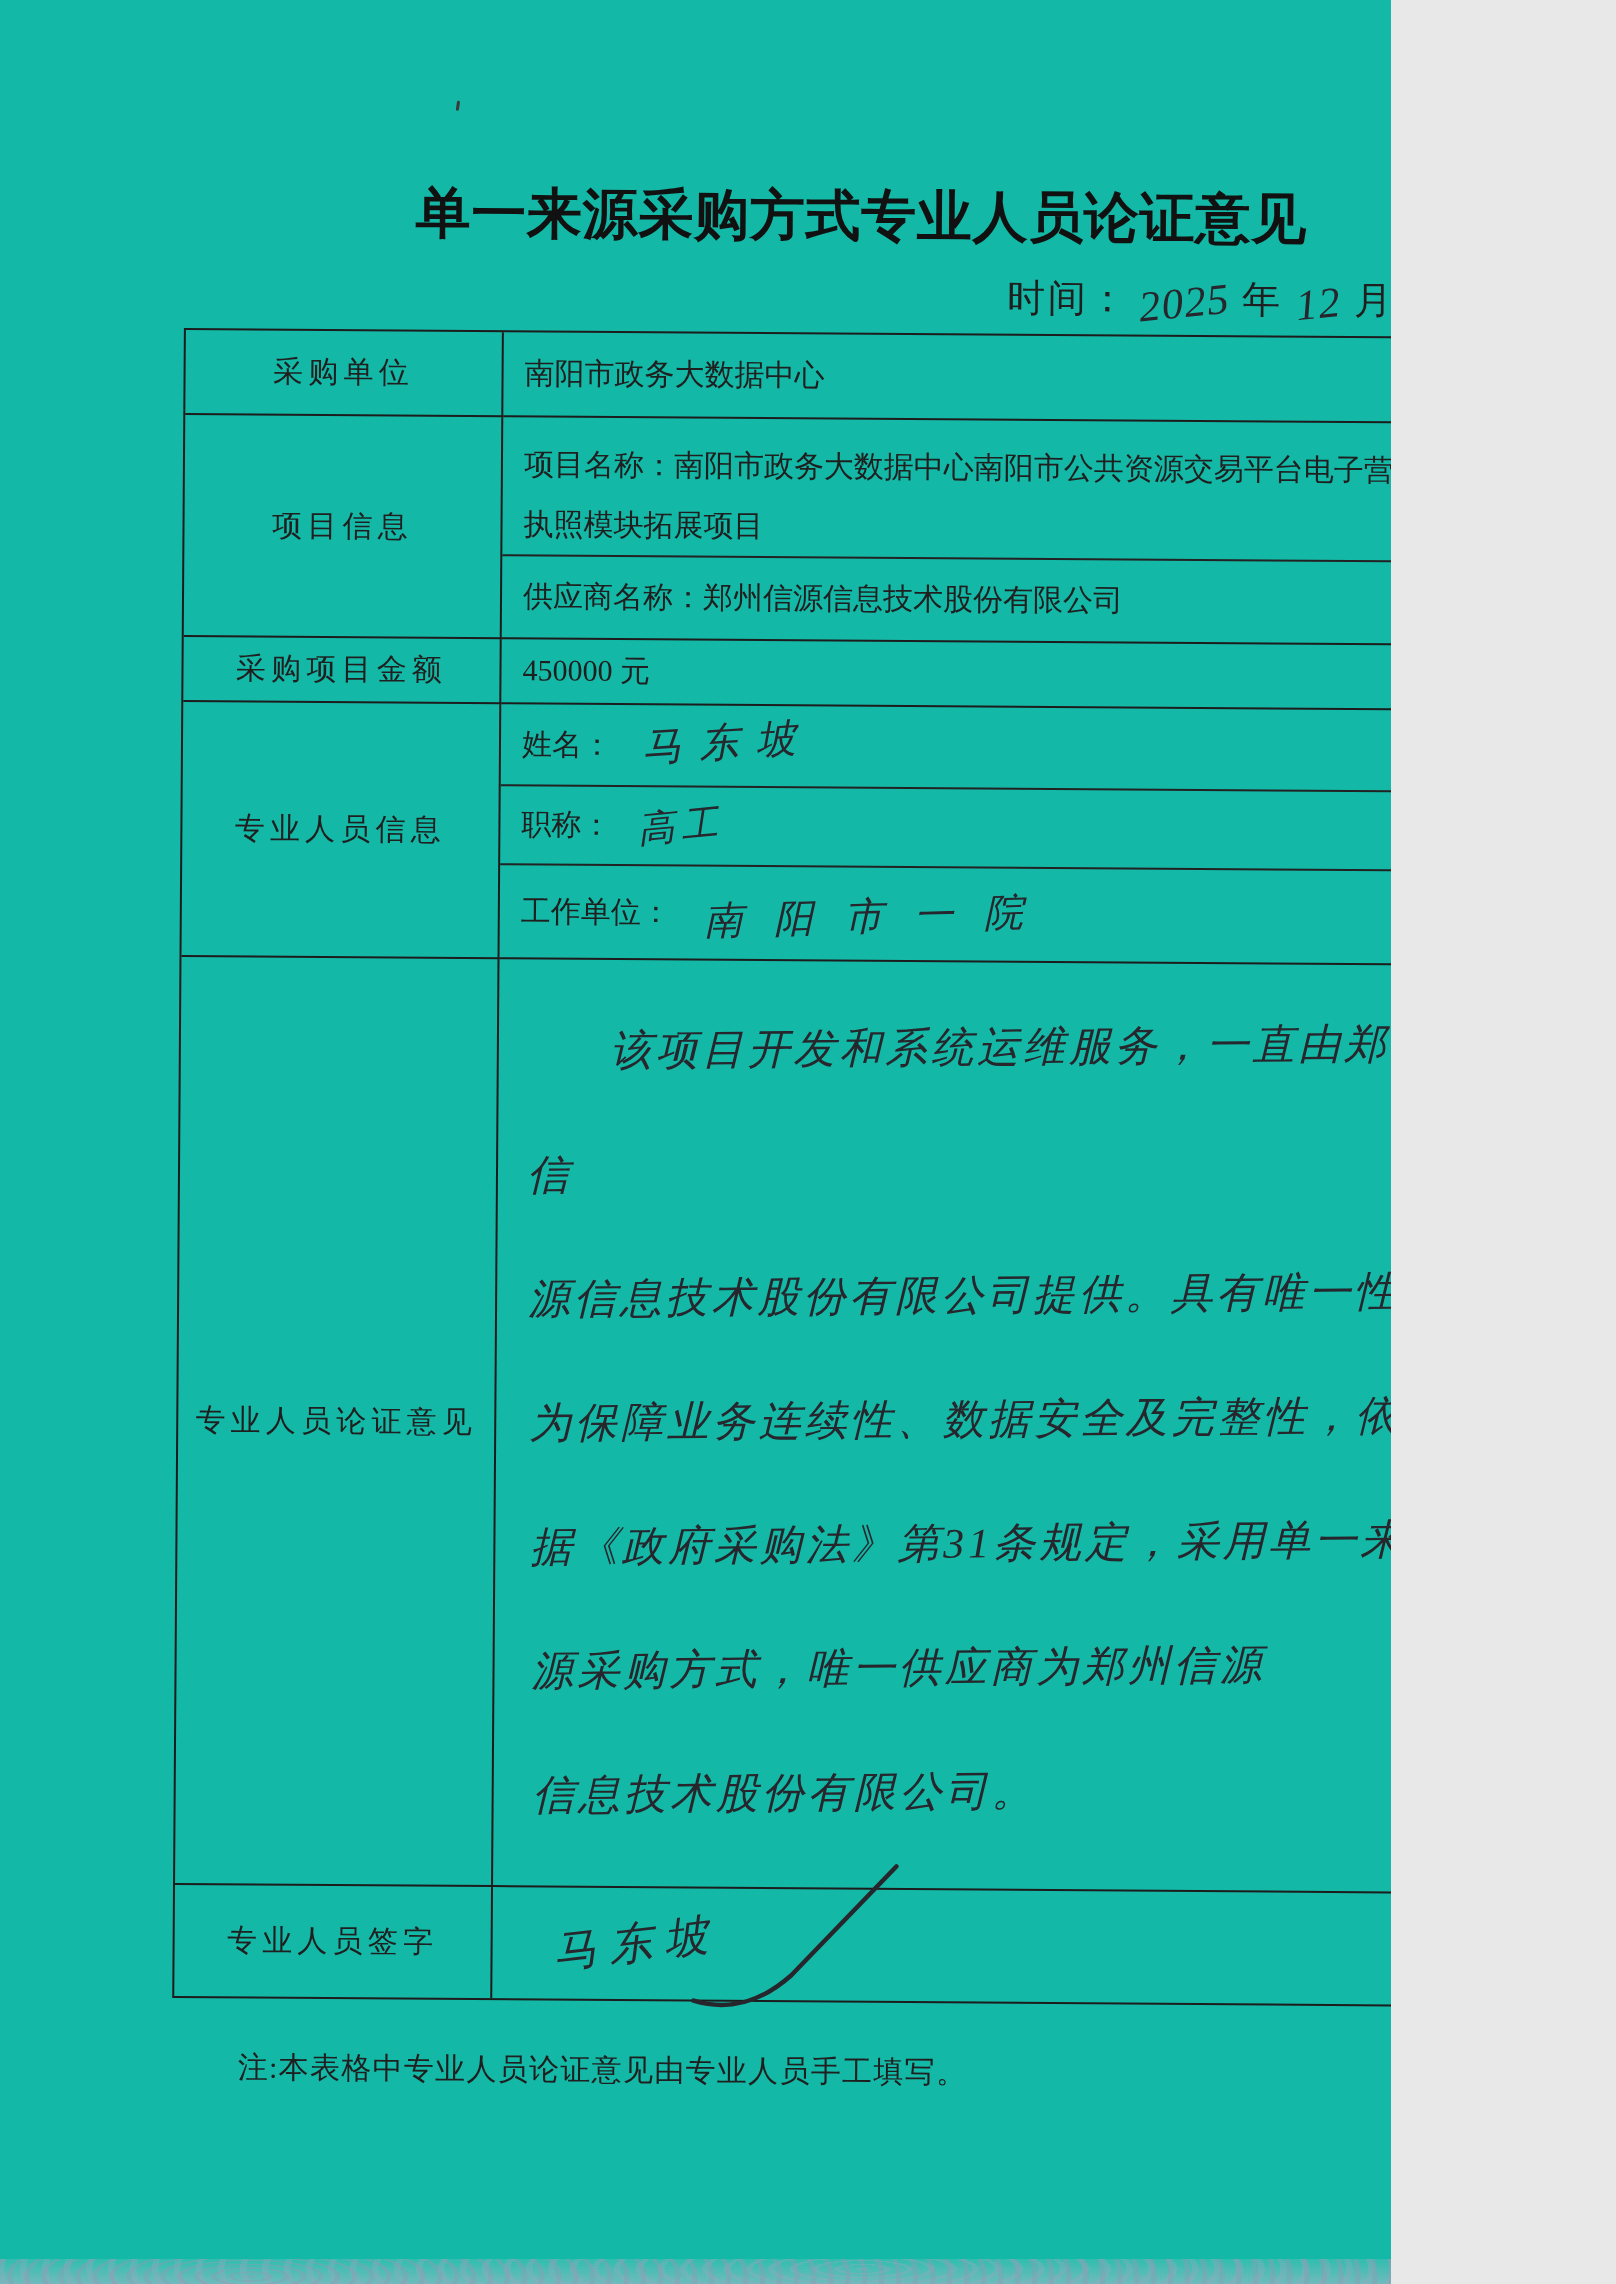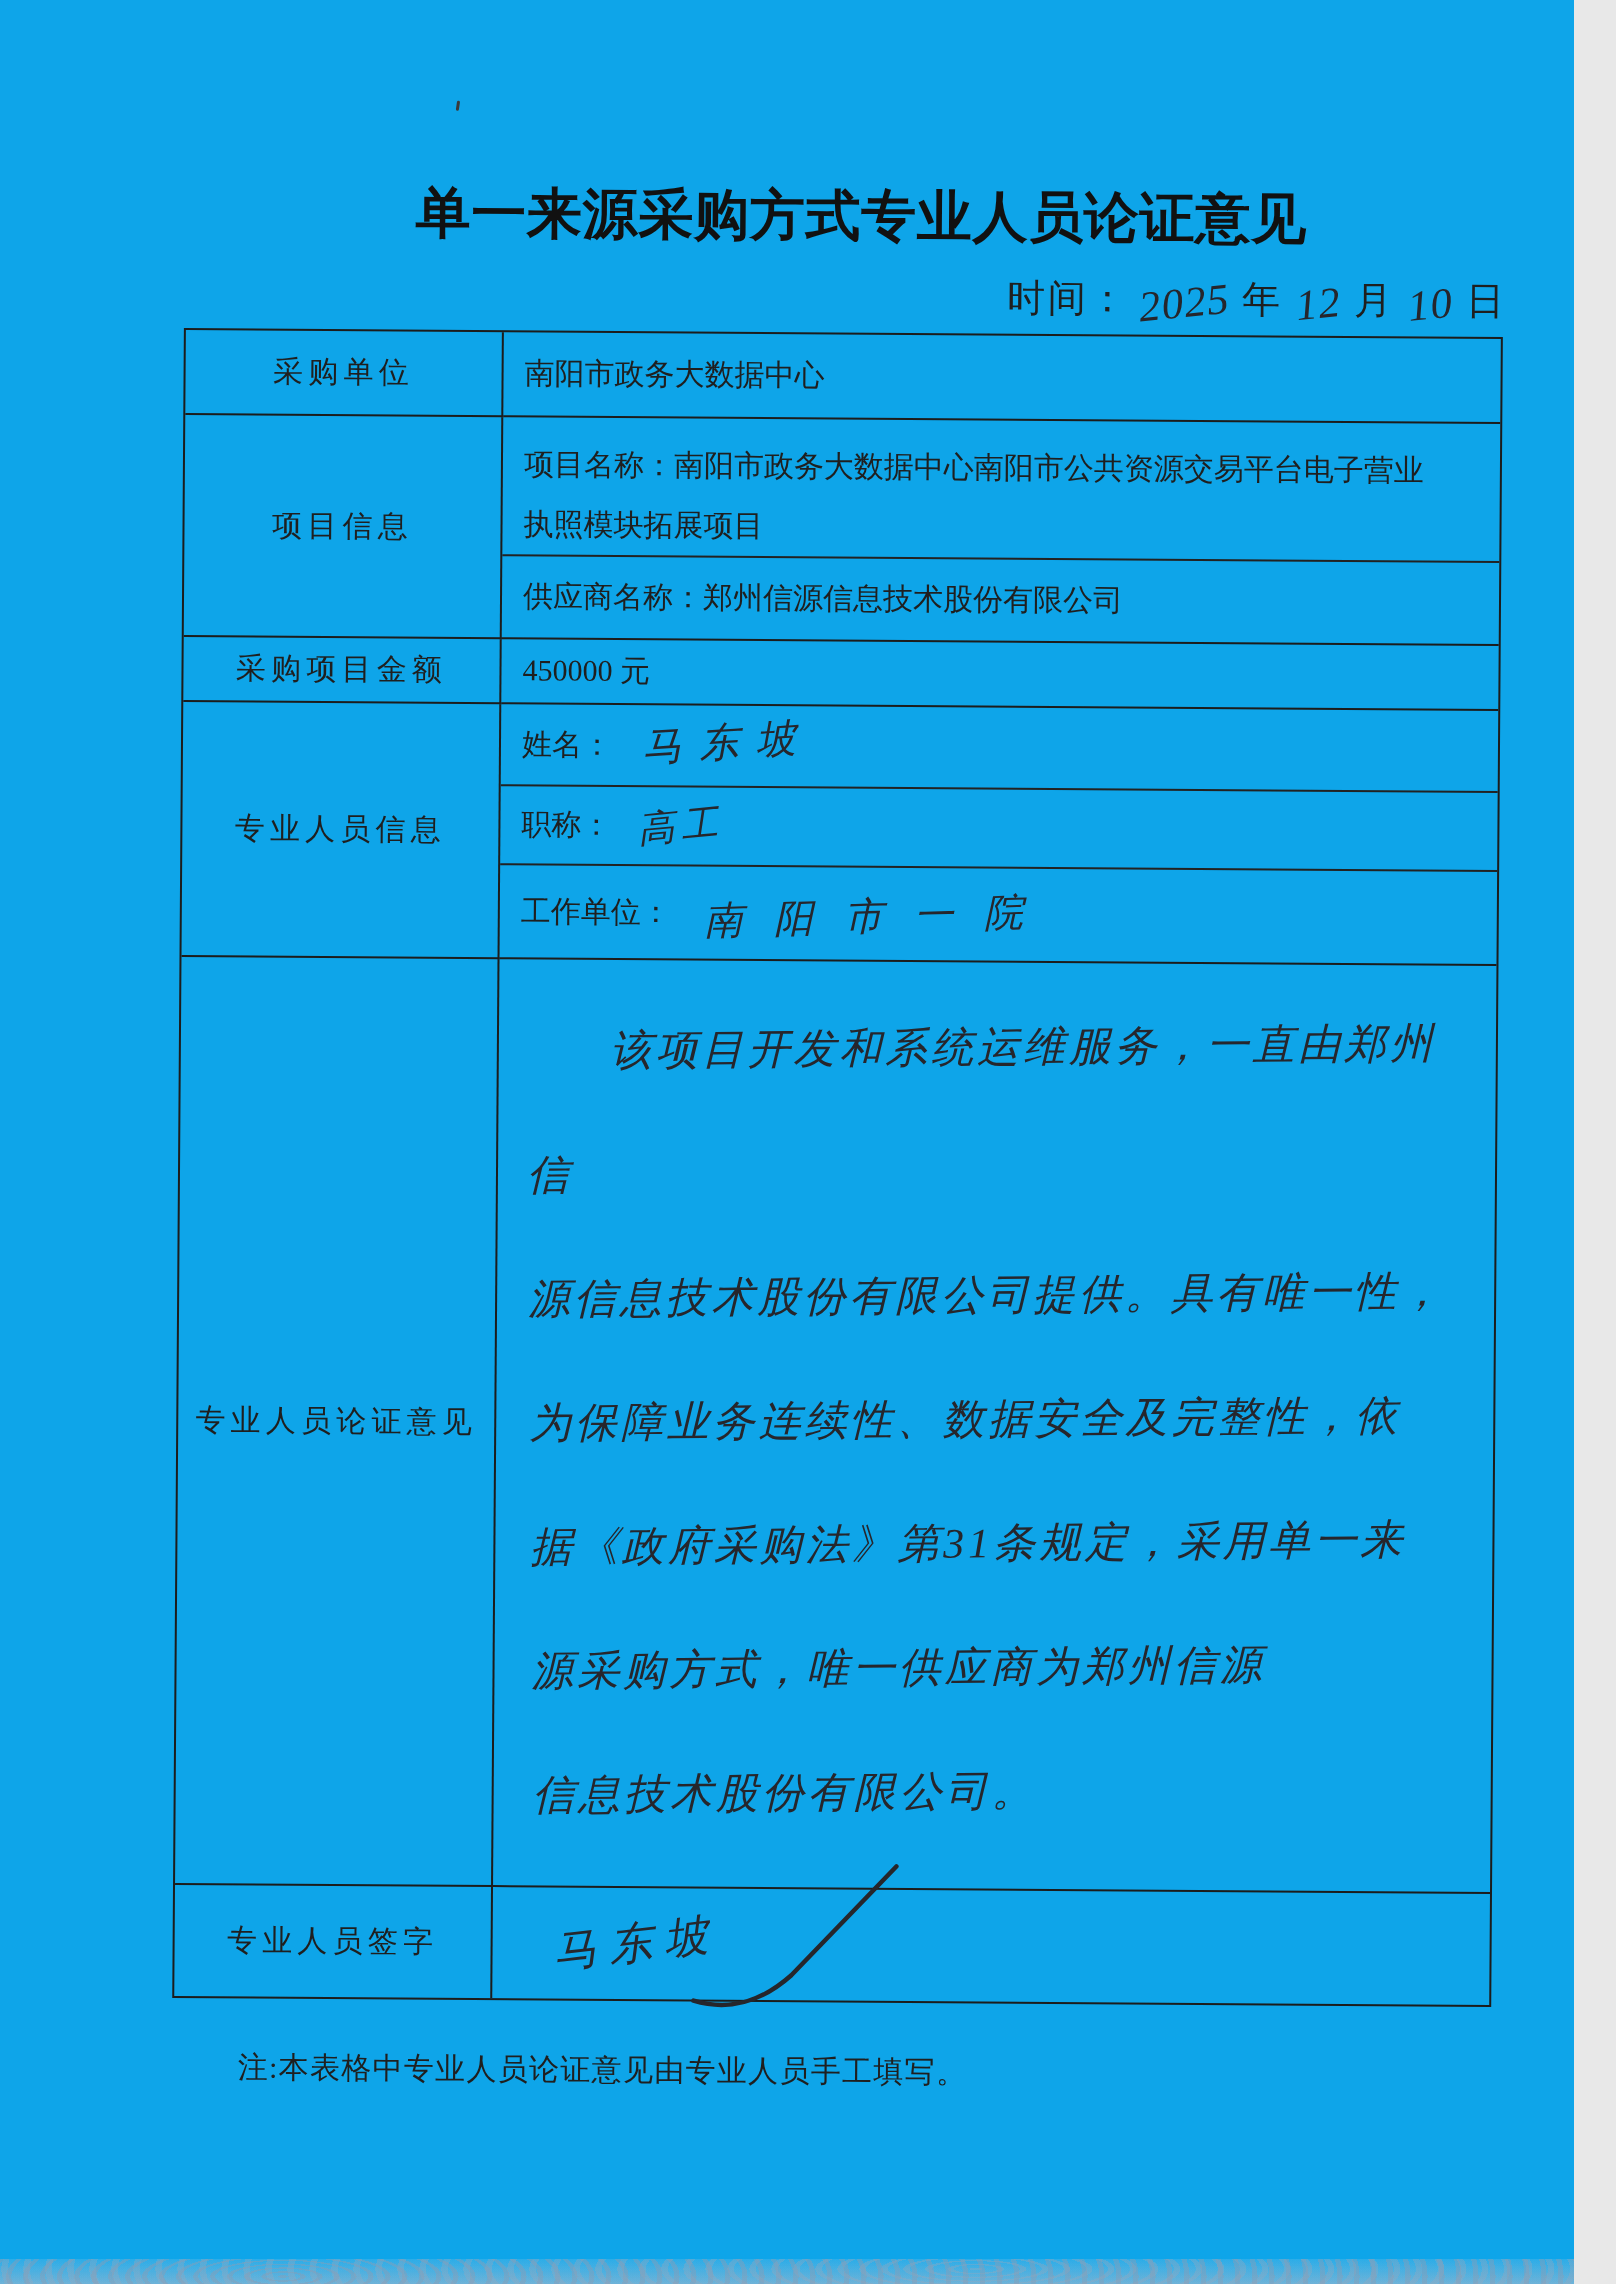--- a/index.html
+++ b/index.html
@@ -1,19 +1,19 @@
 <!DOCTYPE html>
 <html style="font-size:10.4px"><head>
 <meta charset="utf-8">
 <style>
   html,body{margin:0;padding:0;background:#e8e8e8;}
   .page{
     position:relative;
-    width:1574px;height:2284px;
-    background:#0ea5e9;
+    width:1391px;height:2284px;
+    background:#14b8a6;
     overflow:hidden;
     font-family:"Liberation Serif", serif;
     color:#1f1f1f;
   }
   .sheet{
     position:absolute;left:0;top:0;width:100%;height:100%;
     transform:rotate(0.4deg);
     transform-origin:196px 313px;
   }
   .speck{

